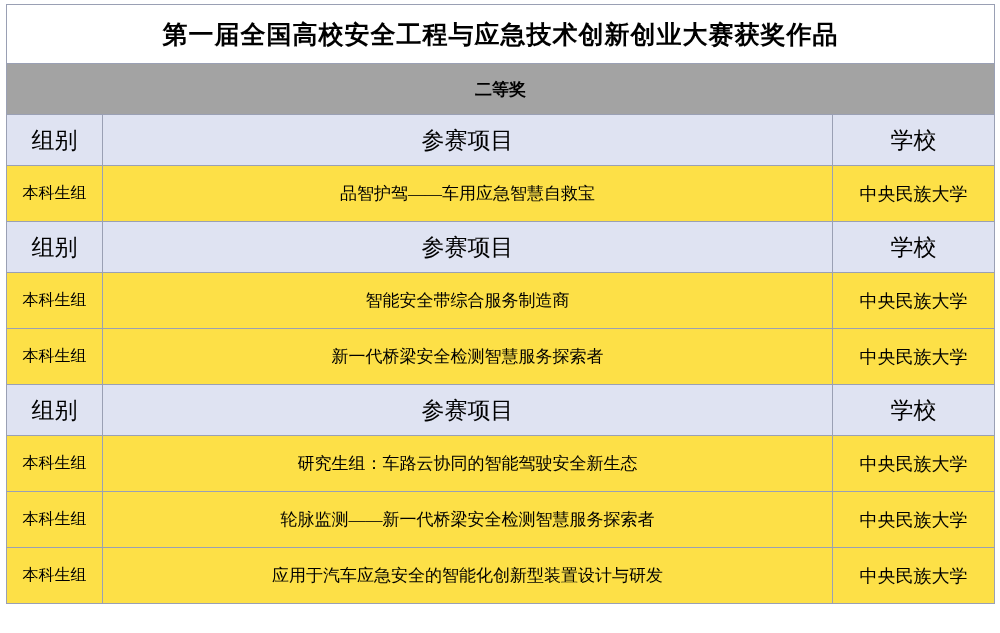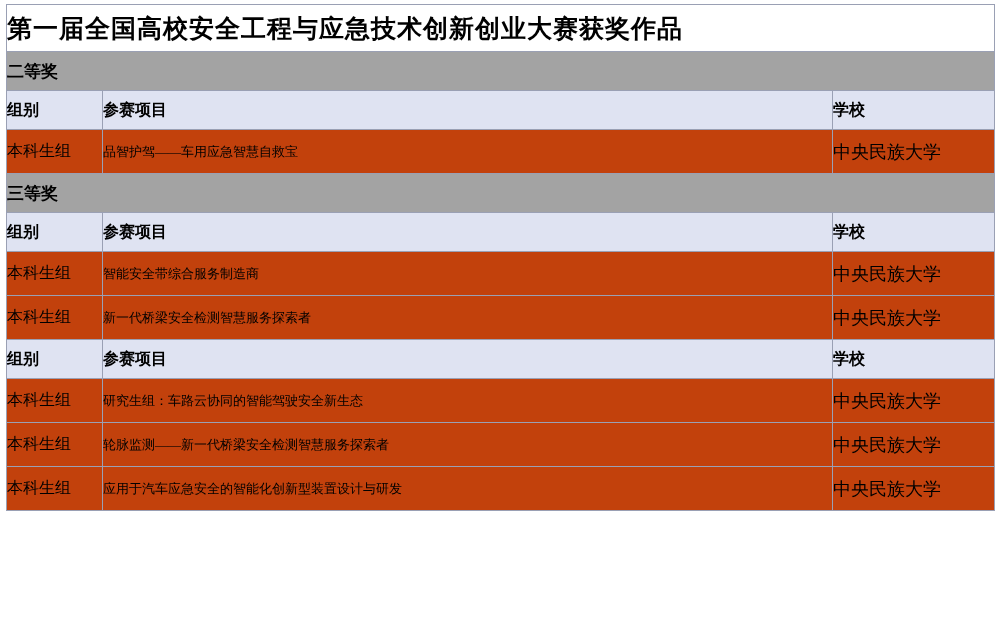--- a/index.html
+++ b/index.html
@@ -20,22 +20,22 @@
     box-sizing: border-box;
     padding: 4px 6px 0 6px;
   }
   table.award-table {
     width: 988px;
     border-collapse: collapse;
     table-layout: fixed;
   }
   table.award-table td {
     border: 1px solid #9aa0b4;
-    padding: 0;
-    text-align: left;
+    padding: 6px;
+    text-align: center;
     vertical-align: middle;
   }
   .col-group { width: 96px; }
   .col-project { width: 730px; }
   .col-school { width: 162px; }
 
   .title-row td {
     height: 46px;
     font-size: 25px;
     font-weight: bold;
@@ -45,33 +45,33 @@
   }
   .section-row td {
     height: 38px;
     background: #a3a3a3;
     font-size: 17px;
     font-weight: bold;
   }
   .header-row td {
     height: 38px;
     background: #dfe3f2;
-    font-size: 16px;
-    font-weight: bold;
+    font-size: 23px;
+    font-weight: normal;
   }
   .data-row td {
     height: 43px;
     font-size: 17px;
-    background: #c2410c;
+    background: #fde047;
   }
   .data-row td.group-cell {
     font-size: 16px;
   }
   .data-row td.project-cell {
-    font-size: 13px;
+    font-size: 17px;
   }
   .data-row td.school-cell {
     font-size: 18px;
   }
   .long-project {
     font-size: 16px;
   }
 </style>
 </head>
 <body>
@@ -95,23 +95,20 @@
         <td>组别</td>
         <td>参赛项目</td>
         <td>学校</td>
       </tr>
       <tr class="data-row">
         <td class="group-cell">本科生组</td>
         <td class="project-cell">品智护驾——车用应急智慧自救宝</td>
         <td class="school-cell">中央民族大学</td>
       </tr>
 
-      <tr class="section-row">
-        <td colspan="3">三等奖</td>
-      </tr>
       <tr class="header-row">
         <td>组别</td>
         <td>参赛项目</td>
         <td>学校</td>
       </tr>
       <tr class="data-row">
         <td class="group-cell">本科生组</td>
         <td class="project-cell">智能安全带综合服务制造商</td>
         <td class="school-cell">中央民族大学</td>
       </tr>

